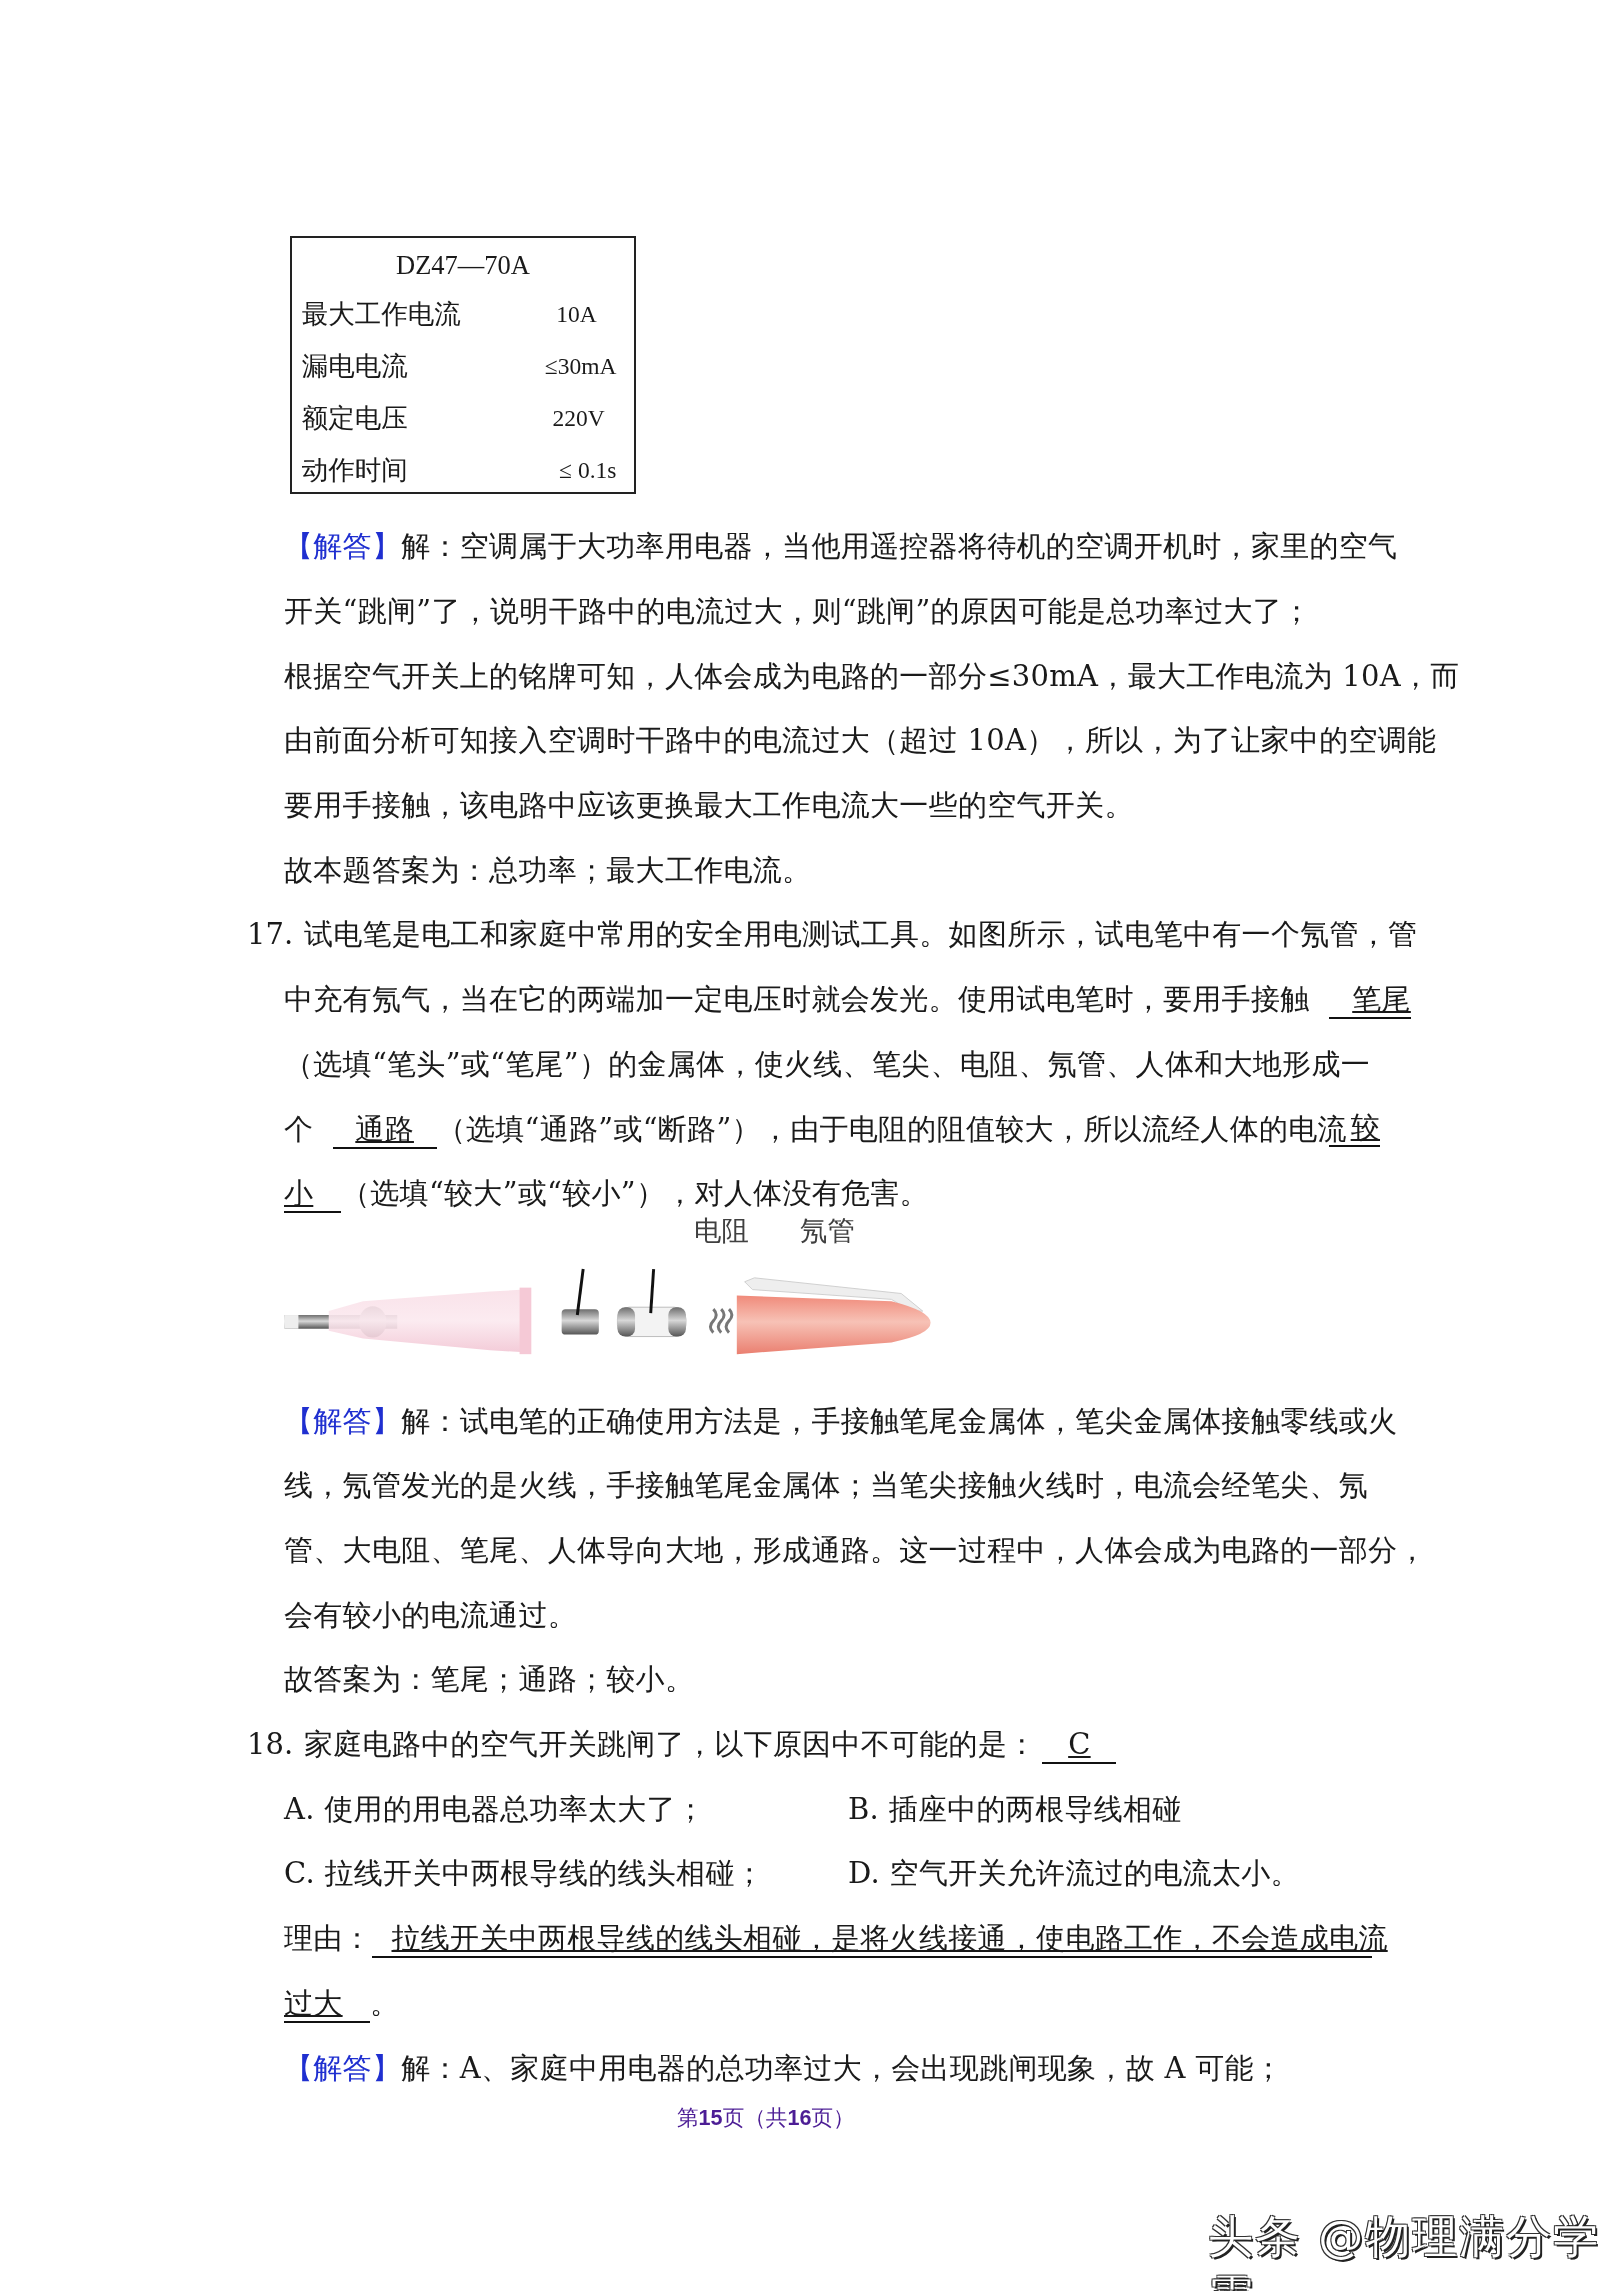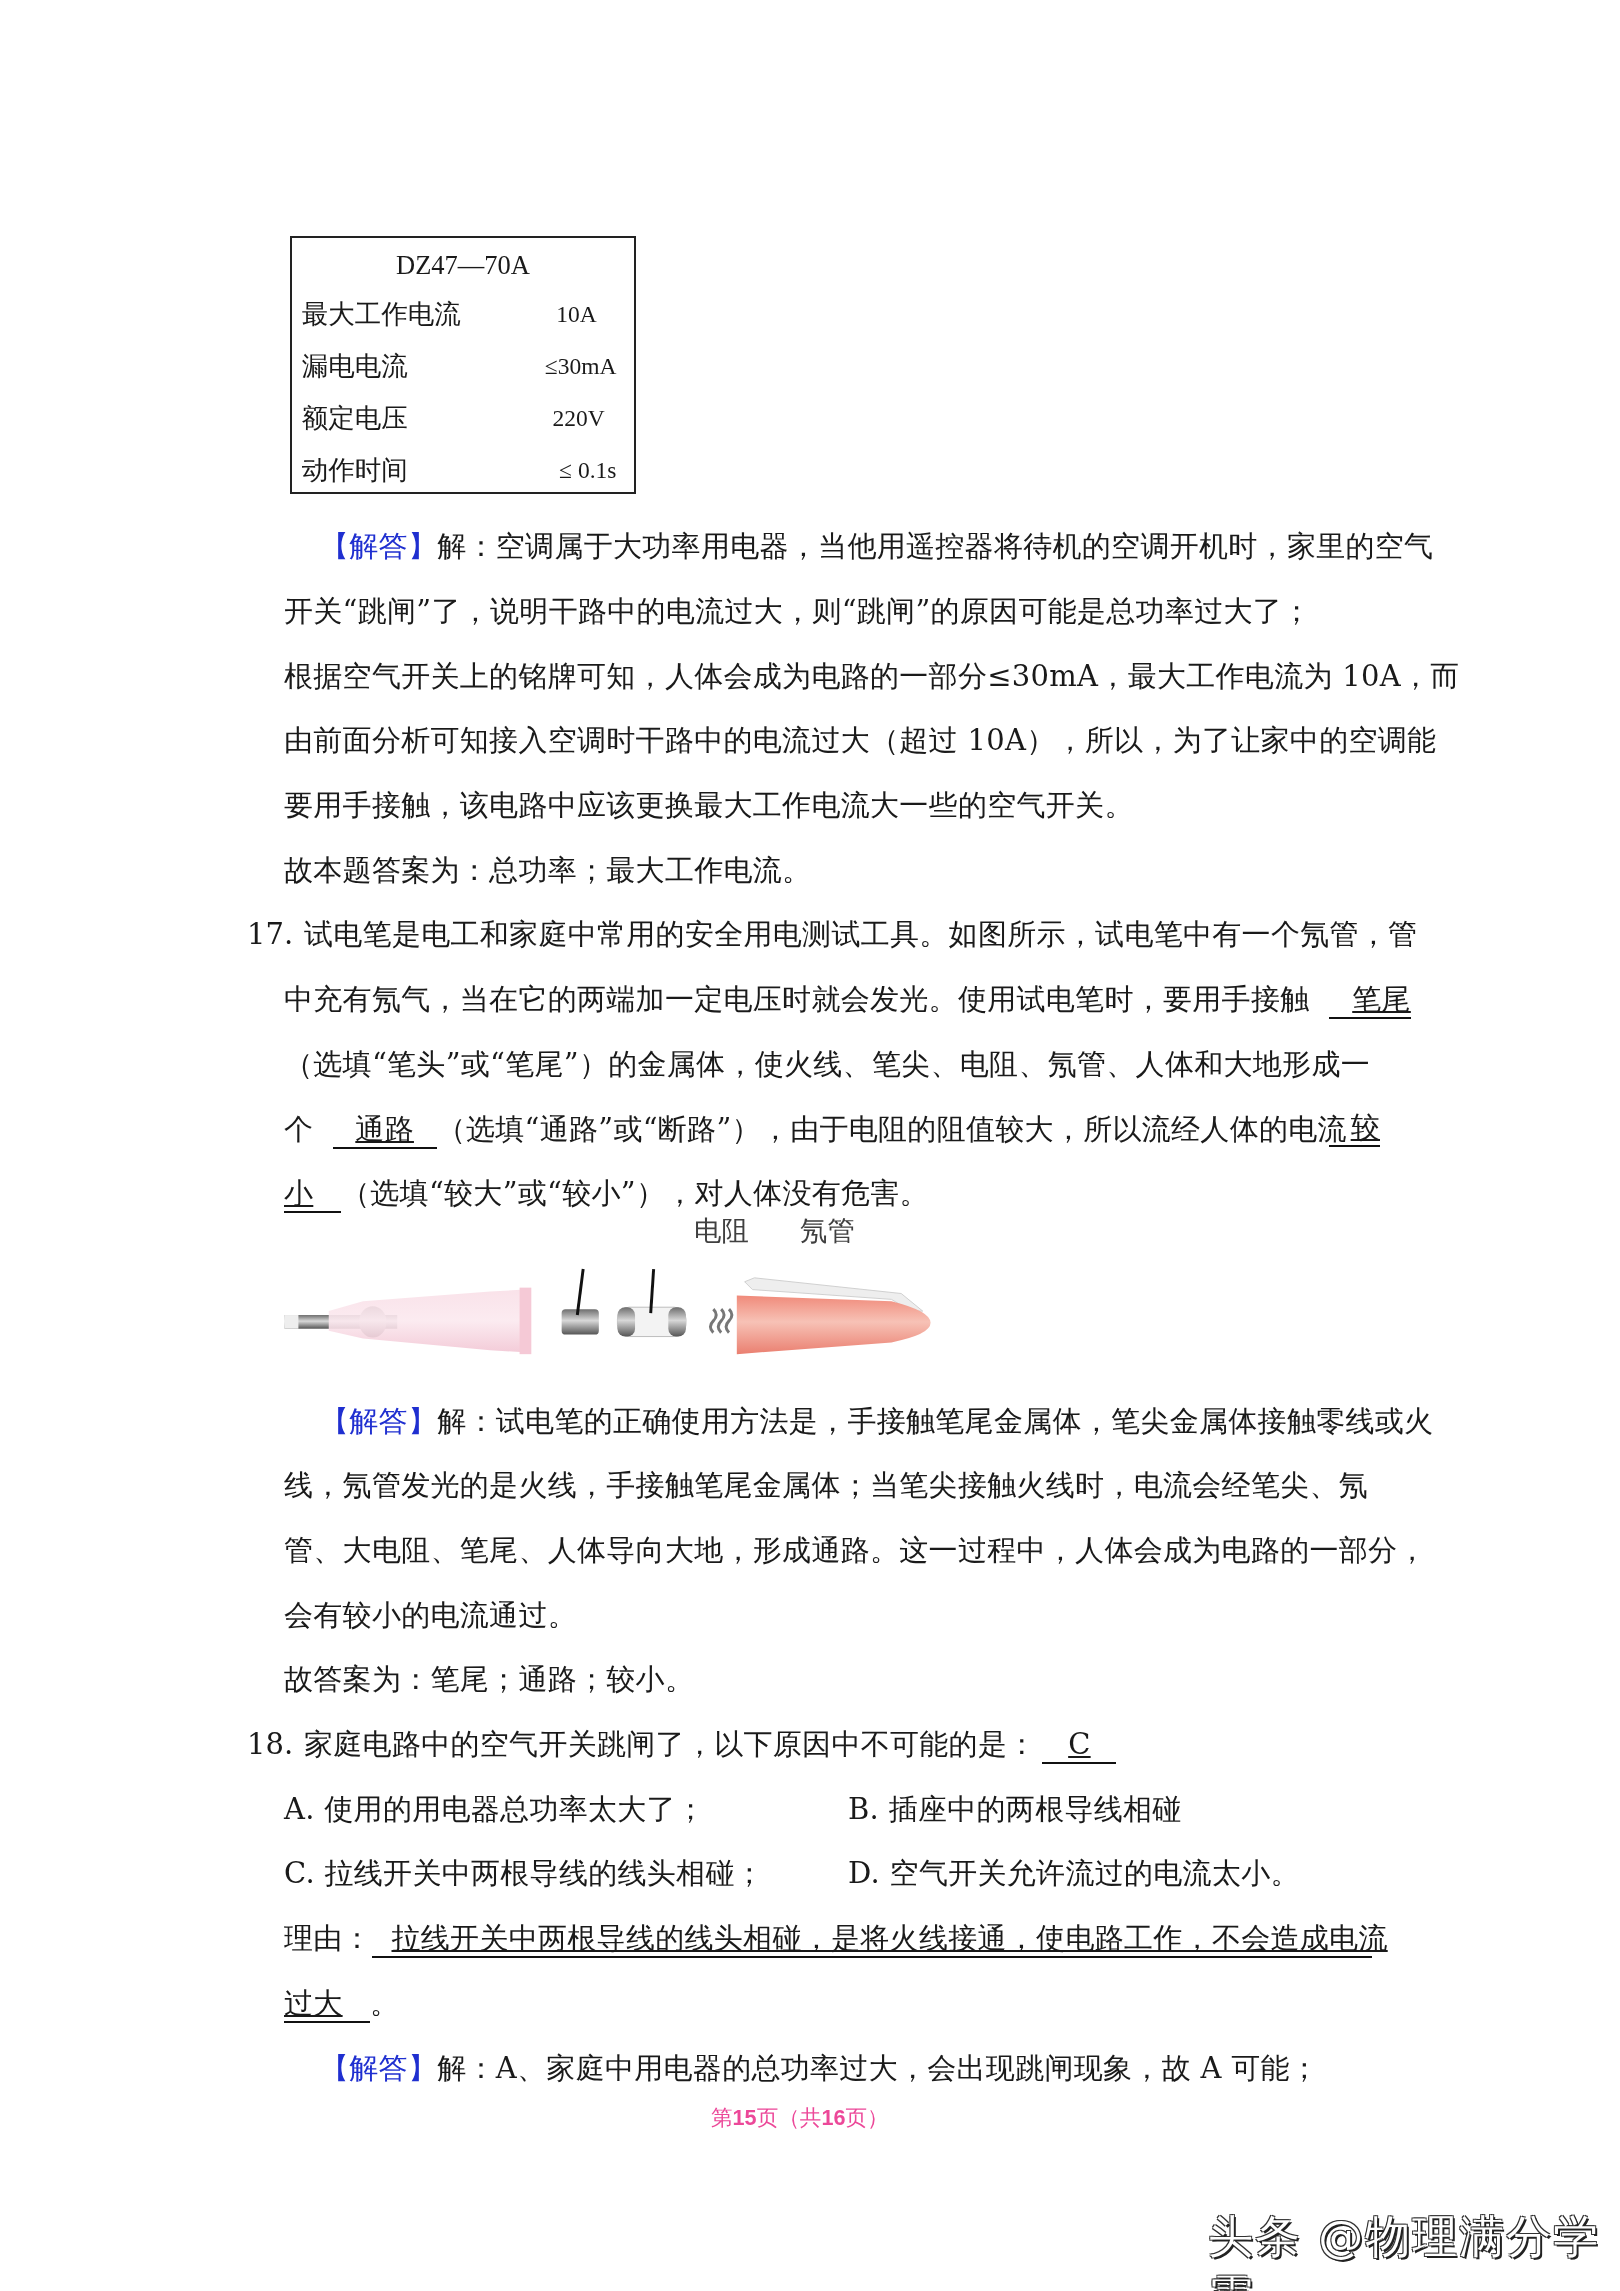--- a/index.html
+++ b/index.html
@@ -1,34 +1,34 @@
 <!DOCTYPE html>
 <html><head>
 <meta charset="utf-8">
 <style>
   html, body { margin: 0; padding: 0; background: #ffffff; }
   body { width: 1620px; height: 2292px; position: relative; overflow: hidden;
          font-family: "DejaVu Serif", "Liberation Serif", serif; color: #1a1a1a; }
   .line { position: absolute; left: 284px; width: 1096px; font-size: 29px; line-height: 39px;
           white-space: nowrap; letter-spacing: 0.3px; }
   .qnum { position: absolute; left: 247px; font-size: 29px; line-height: 39px; }
-  .blue { color: #1f2fd0; margin-left: 36px; }
+  .blue { color: #1f2fd0; }
   .u { border-bottom: 2px solid #111; display: inline-block; line-height: 35px; text-decoration: underline; }
   
   .plate { position: absolute; left: 290px; top: 236px; width: 300px; height: 254px;
            border: 2px solid #222; padding-left: 42px; }
   .plate .title { position: absolute; left: 0; width: 100%; top: 11.8px; text-align: center;
                   font-family: "Liberation Serif", serif; font-size: 26.5px; }
   .plate .row { position: absolute; left: 9.8px; right: 9.8px; height: 39px; }
   .plate .lbl { position: absolute; left: 0; font-family: Liberation Sans, sans-serif; font-size: 26.5px; line-height: 39px; }
   .plate .val { position: absolute; right: 7.8px; font-family: "Liberation Serif", serif; font-size: 23.5px; line-height: 39px; }
   
   .pen { position: absolute; left: 284px; top: 1225px; width: 843px; height: 137px; }
   .pen-label { position: absolute; font-family: "DejaVu Sans", sans-serif; font-size: 27.4px; color: #404040; }
-  .footer { position: absolute; top: 2103px; left: 711px; font-family: "Liberation Sans", sans-serif; font-size: 21.6px; color: #ec4899; }
+  .footer { position: absolute; top: 2103px; left: 677px; font-family: "Liberation Sans", sans-serif; font-size: 21.6px; color: #4c1d95; }
   .footer b { font-weight: bold; }
   .watermark { position: absolute; left: 1208px; top: 2207px; font-family: "DejaVu Sans", sans-serif; font-size: 45px;
                color: #ffffff; letter-spacing: 2px;
                text-shadow: 2px 2px 0 #222, -1px -1px 0 #333, 1px -1px 0 #333, -1px 1px 0 #333; }
 </style>
 </head>
 <body>
 
 <div class="plate">
   <div class="title">DZ47—70A</div>

